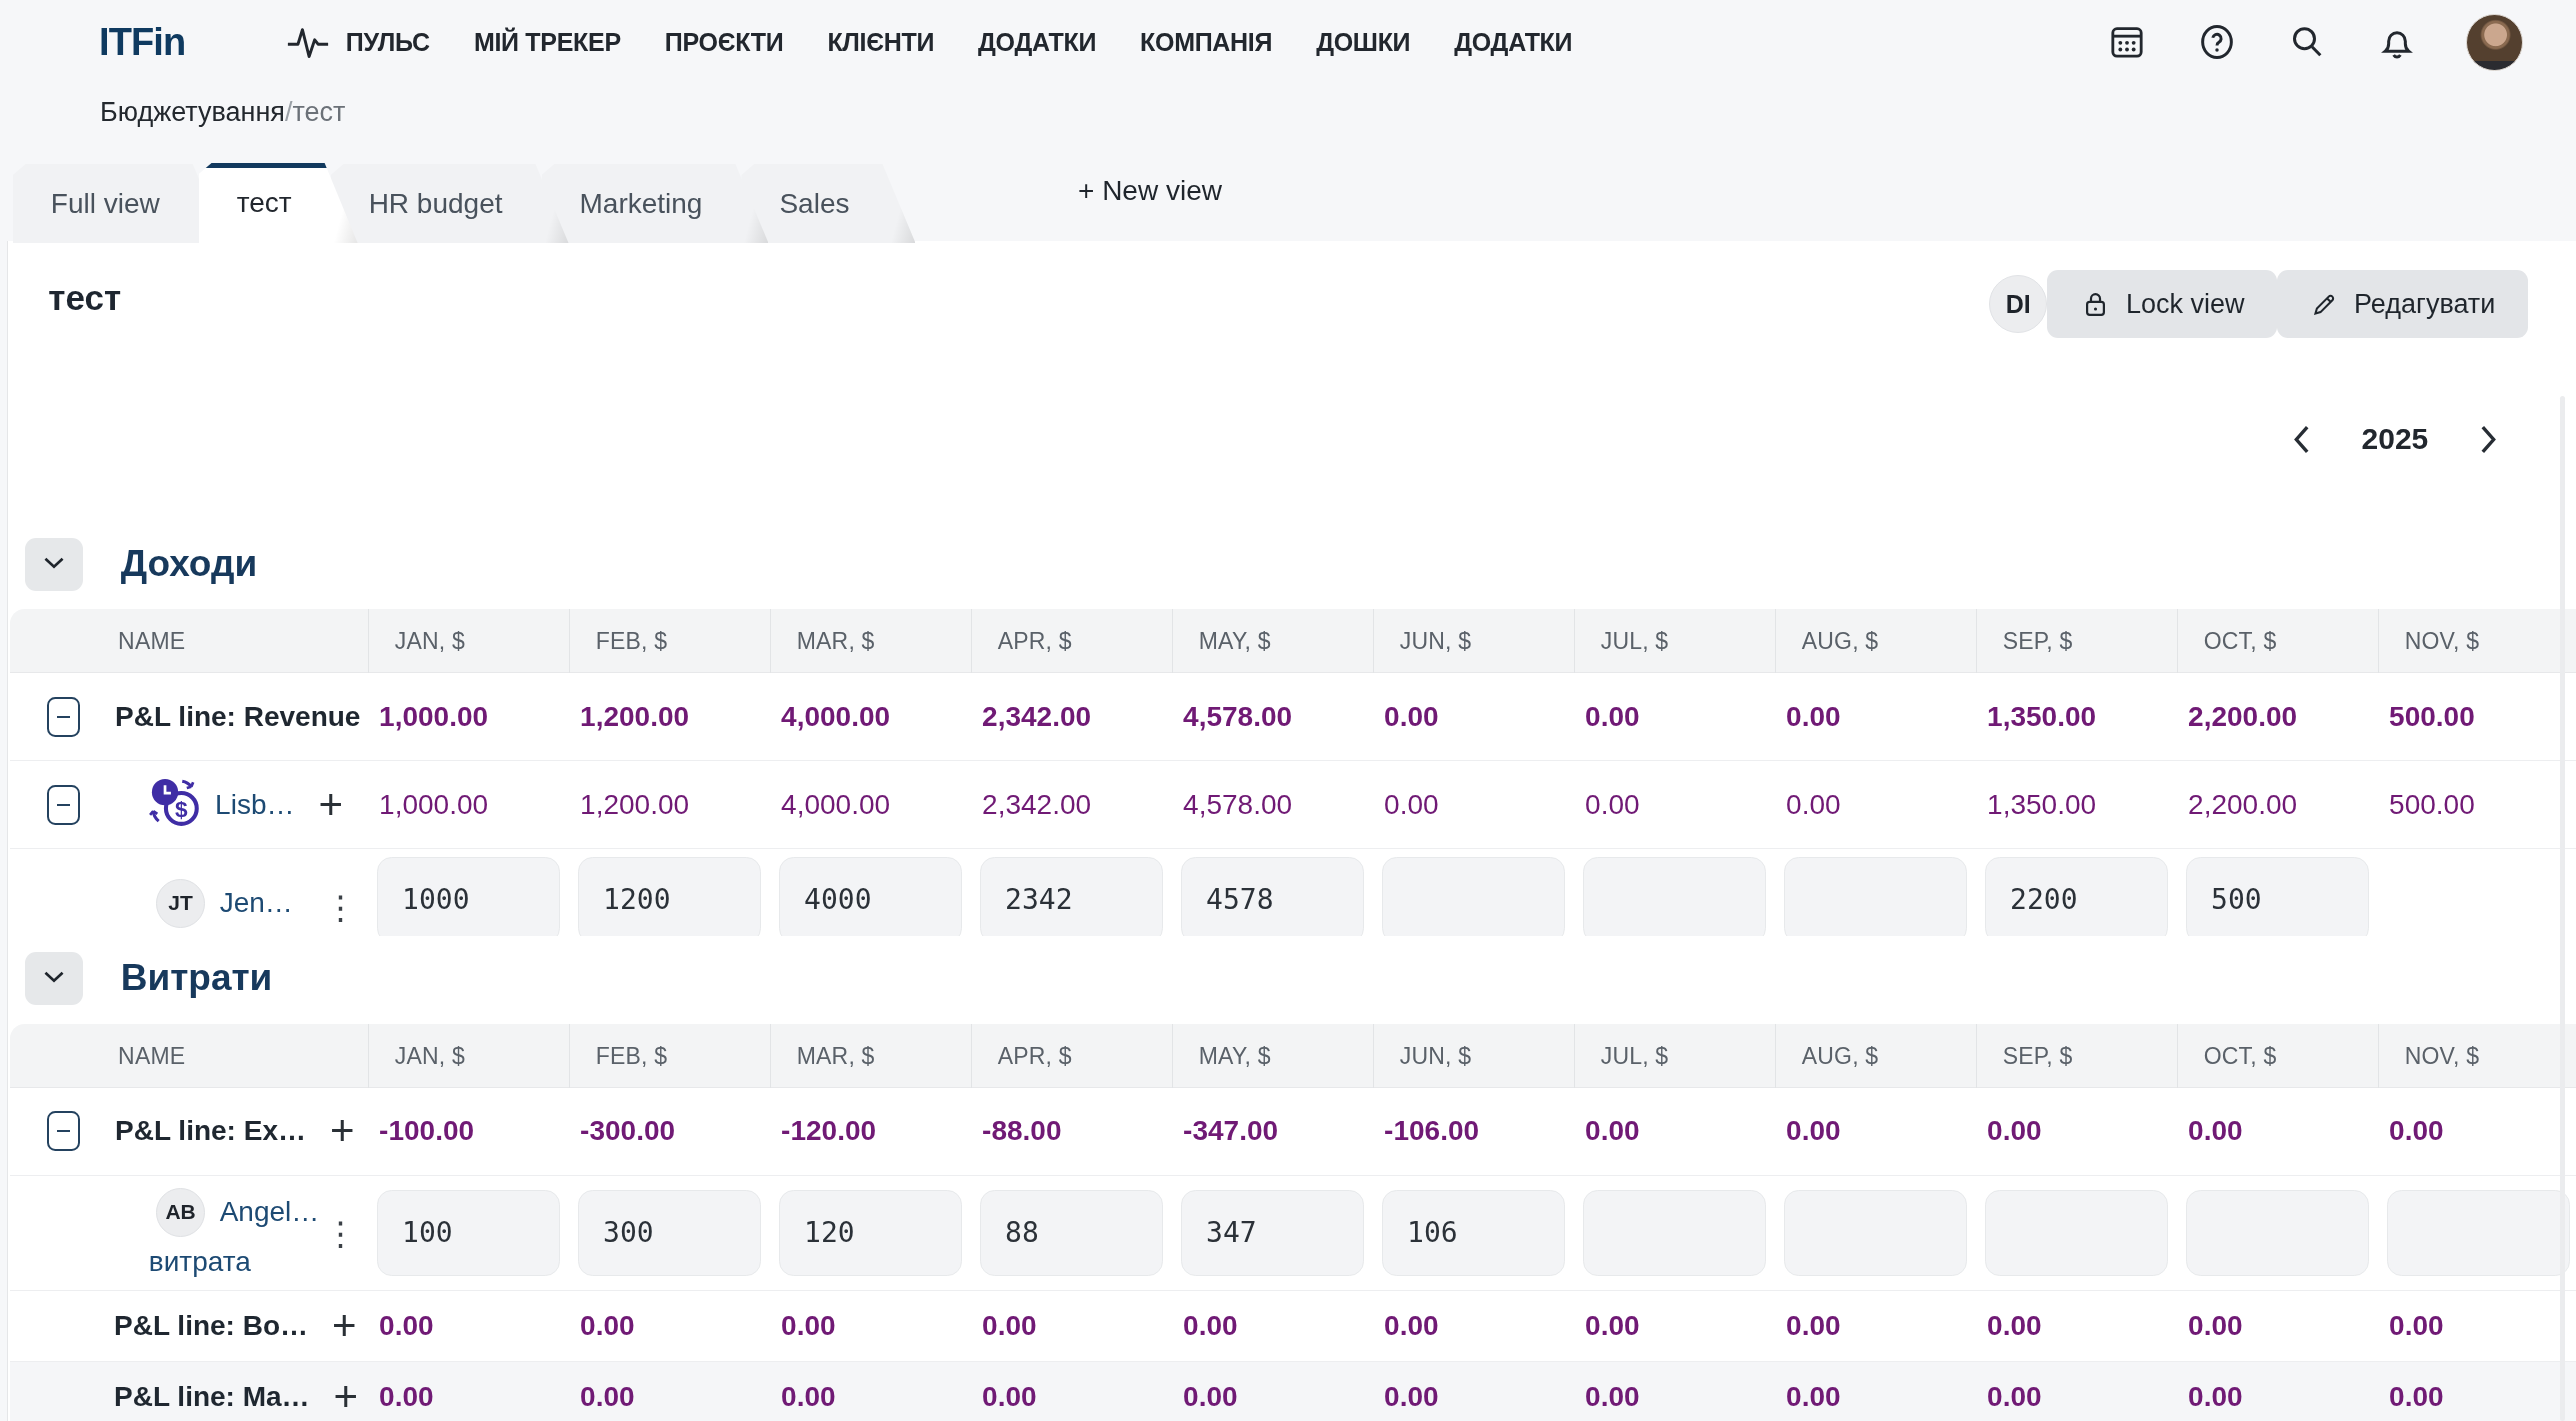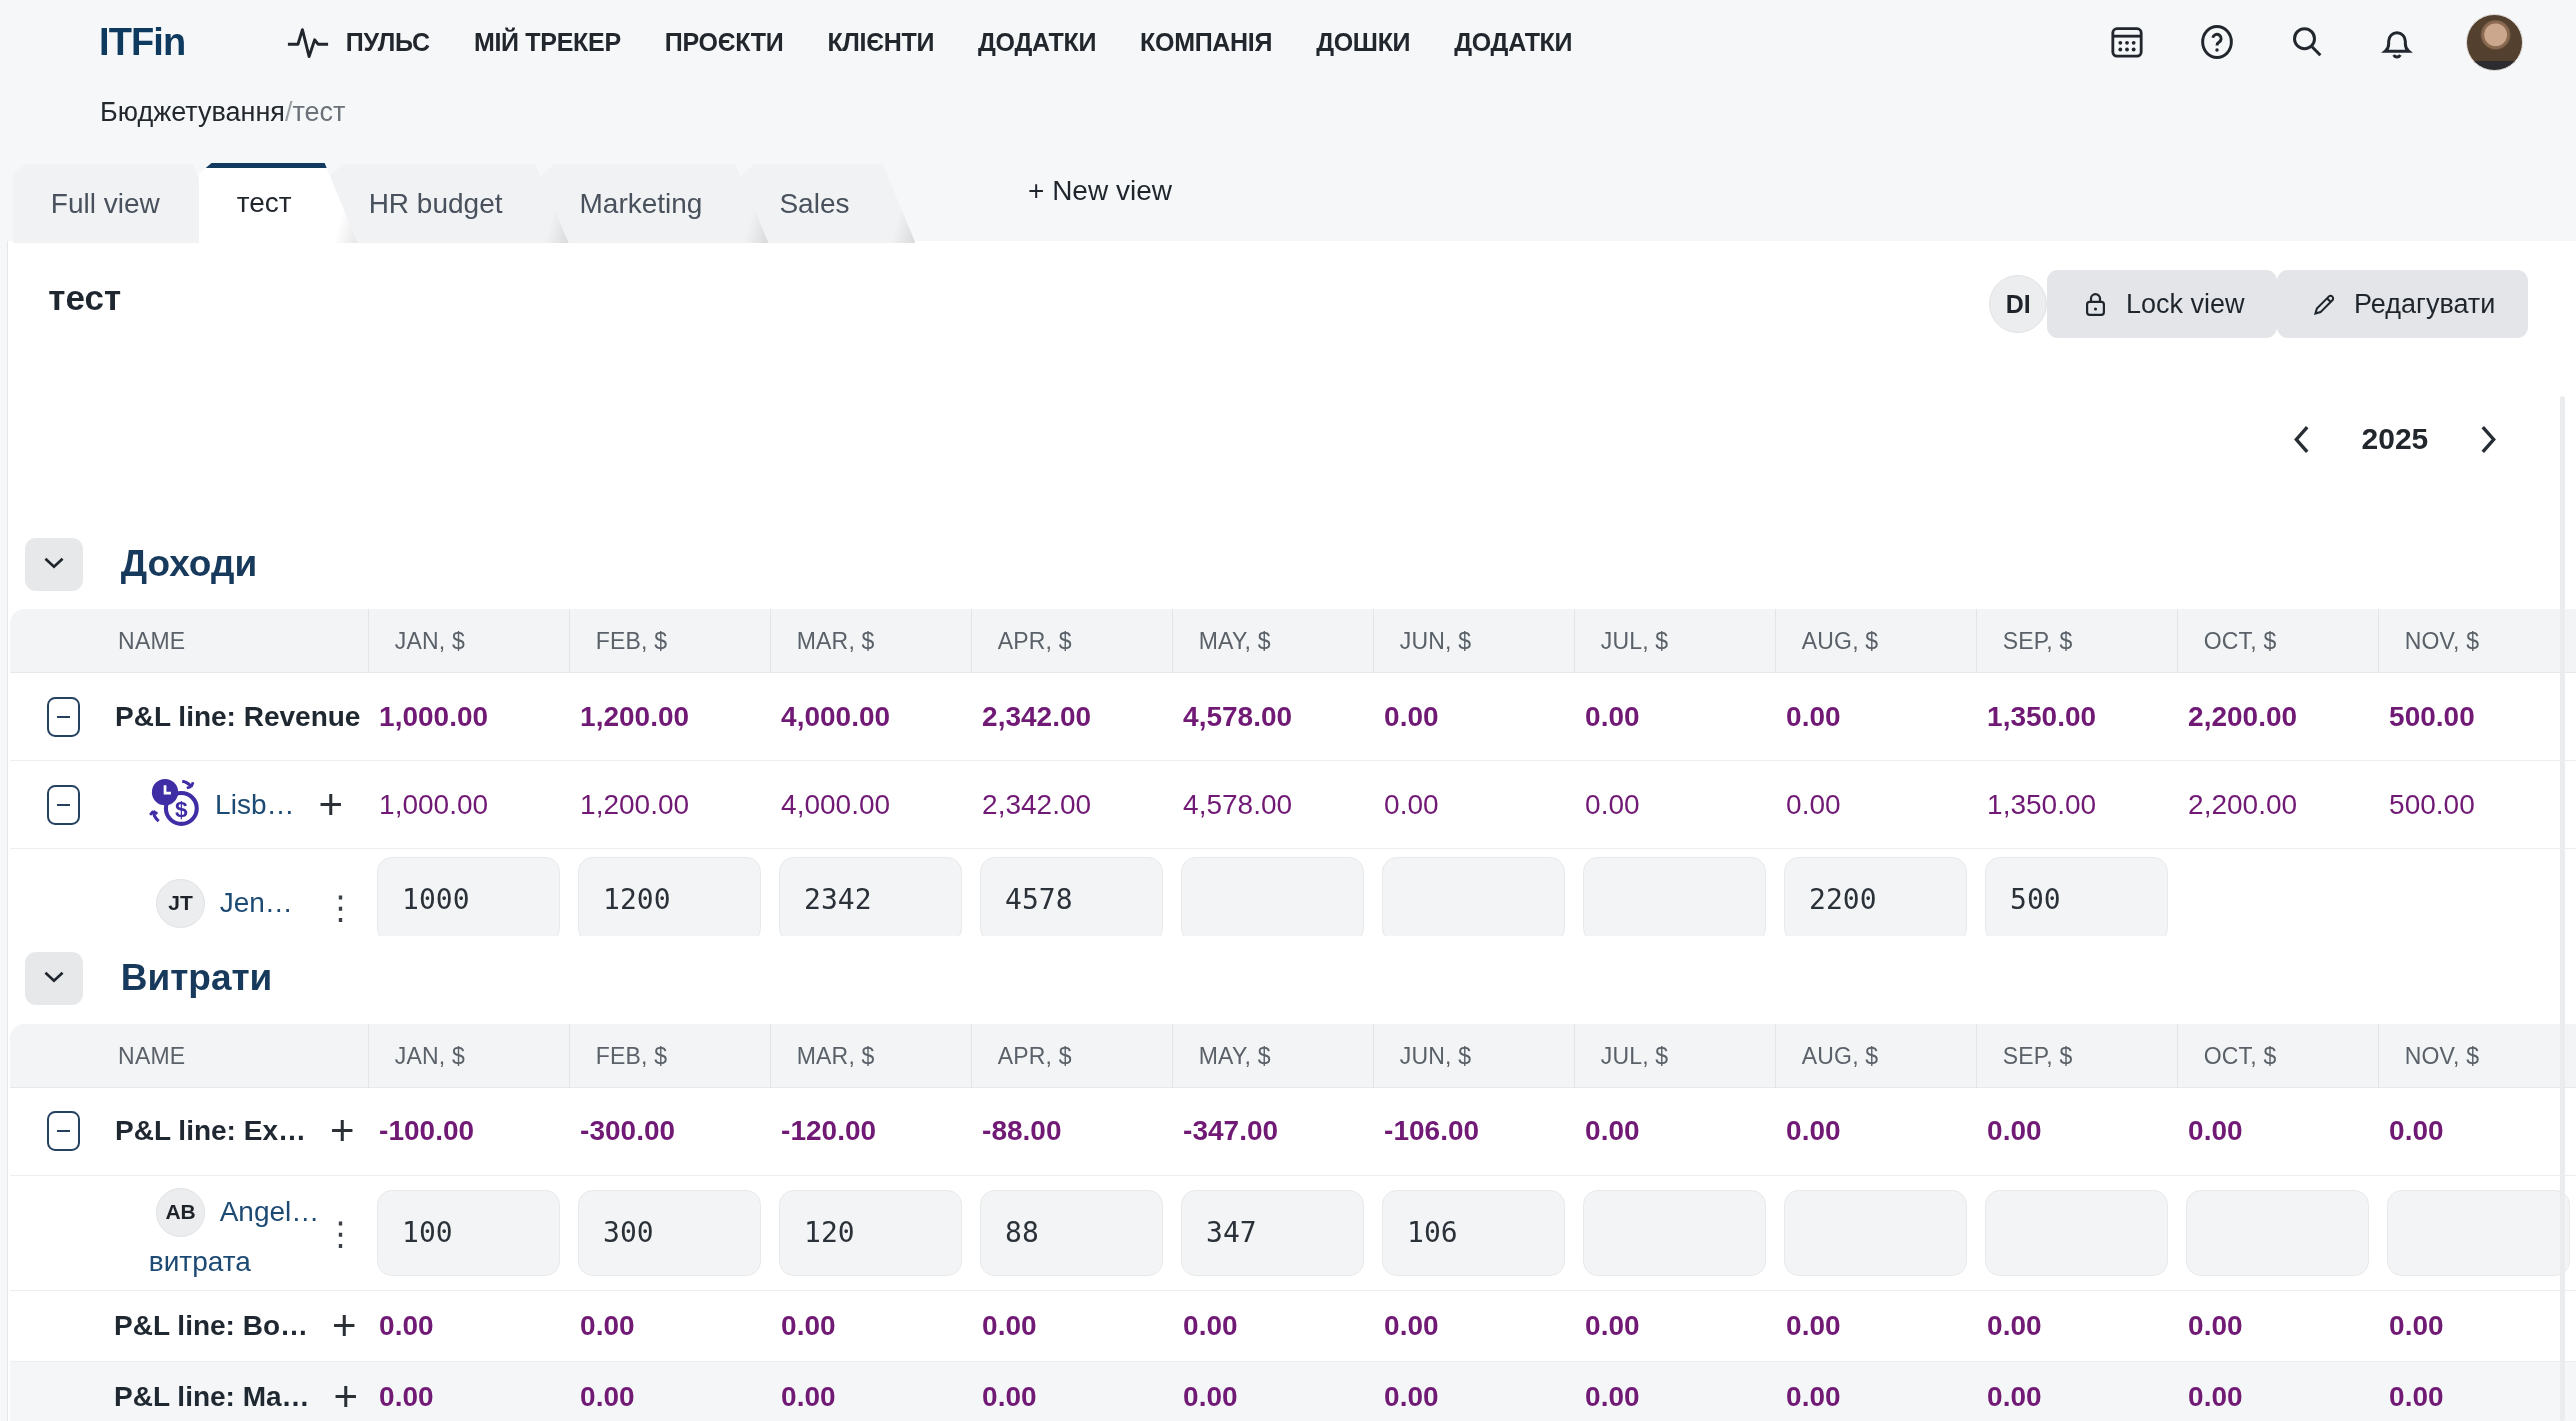--- a/index.html
+++ b/index.html
@@ -28,21 +28,21 @@
   .bc-current { color:#6B7178; }
 
   
   .tabsbar { position:absolute; left:12.8px; top:163px; height:80px; display:flex; align-items:flex-end; z-index:3; }
   .tab { position:relative; height:79px; display:flex; align-items:center; padding:0 66px 0 38px; margin-right:-27px;
          font-size:28px; color:#49525C; cursor:pointer; background:#F1F2F4;
          clip-path:polygon(0 100%, 0 11px, 12.8px 0, calc(100% - 33px) 0, 100% 100%); }
   .tab .edge { position:absolute; top:0; right:0; width:33px; height:100%; background:linear-gradient(105deg, rgba(0,0,0,0) 55%, rgba(0,0,0,0.10) 100%); }
   .tab.active { background:#FFFFFF; color:#22272E; height:80px; }
   .tab.active::before { content:""; position:absolute; left:0; top:0; right:0; height:4.6px; background:#12395E; }
-  .newview { position:absolute; left:1028px; top:175px; font-size:28px; color:#1F252C; cursor:pointer; z-index:3; }
+  .newview { position:absolute; left:1078px; top:175px; font-size:28px; color:#1F252C; cursor:pointer; z-index:3; }
 
   
   .content { position:absolute; left:7.3px; top:241px; width:2569px; height:1180px; background:#FFFFFF; border-left:0.9px solid #E5E6E8; overflow:hidden; }
   .scrolltrack { position:absolute; right:11px; top:155px; bottom:0; width:5.5px; background:#EBECEE; border-radius:2.7px; }
 
   .view-header { position:relative; height:128px; }
   .view-title { position:absolute; left:40px; top:37px; font-size:35px; font-weight:700; color:#1E2630; }
   .view-controls { position:absolute; right:48px; top:29px; display:flex; align-items:center; }
   .di-badge { width:58px; height:58px; border-radius:50%; background:#ECEDEF; border:1.8px solid #E1E3E6; display:flex; align-items:center; justify-content:center; font-size:25px; font-weight:700; color:#1F242B; }
   .btn { height:68px; background:#E3E5E8; border-radius:11px; display:flex; align-items:center; gap:14.6px; padding:0 33px; font-size:27px; color:#1F252C; cursor:pointer; }
@@ -326,20 +326,21 @@
                   <div class="person-line">
                     <div class="person-badge">JT</div>
                     <span class="name-link">Jen…</span>
                   </div>
                   <div class="sub-label">ревенью</div>
                 </div>
                 <div class="kebab">⋮</div>
               </div>
               <div class="input-cell"><input class="month-input" value="1000" style=""></div>
               <div class="input-cell"><input class="month-input" value="1200" style=""></div>
+              <div class="input-cell"><input class="month-input" value="4000" style=""></div>
               <div class="input-cell"><input class="month-input" value="2342" style=""></div>
               <div class="input-cell"><input class="month-input" value="4578" style=""></div>
               <div class="input-cell"><input class="month-input" style=""></div>
               <div class="input-cell"><input class="month-input" style=""></div>
               <div class="input-cell"><input class="month-input" style=""></div>
               <div class="input-cell"><input class="month-input" value="2200" style=""></div>
               <div class="input-cell"><input class="month-input" value="500" style=""></div>
             </div>
           </div>
         </div>

